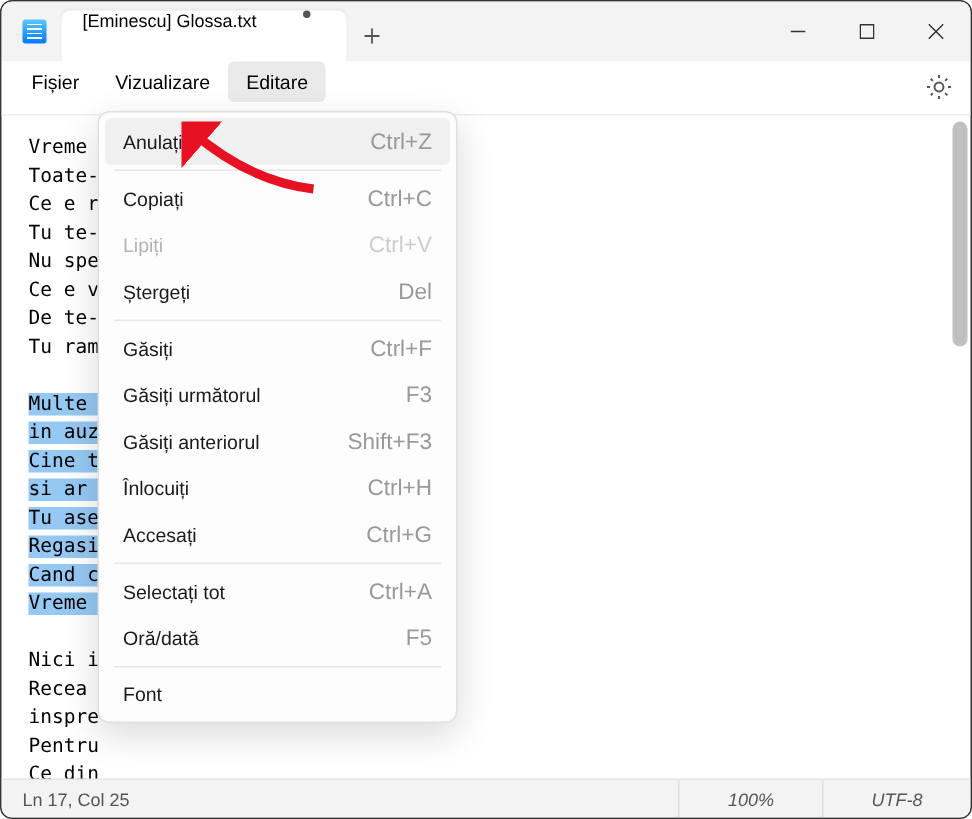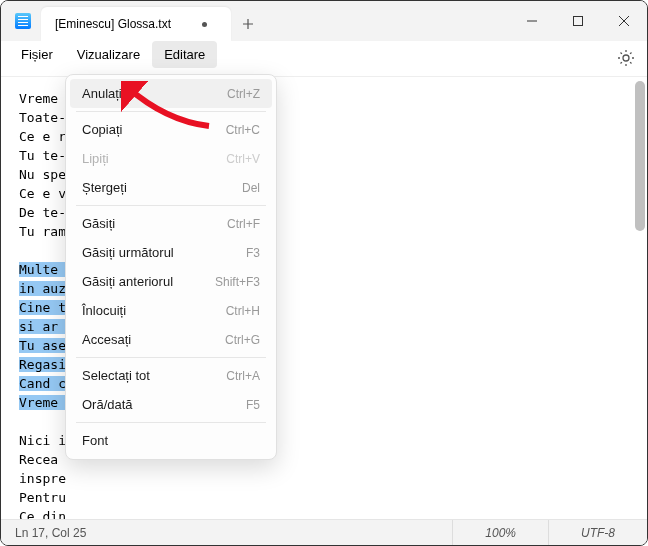--- a/index.html
+++ b/index.html
@@ -32,21 +32,21 @@
   content: ''; position: absolute; left: 3px; right: 3px; top: 3px; bottom: 3px;
   background: repeating-linear-gradient(to bottom, #fff 0 1px, transparent 1px 3px);
 }
 .tab {
   background: #fff;
   height: 34px;
   margin-top: 6px;
   padding: 0 14px;
   border-radius: 6px 6px 0 0;
   display: flex;
-  align-items: center;
+  align-items: flex-start;
   font-size: 12px;
   min-width: 190px;
   box-shadow: 0 -1px 2px rgba(0,0,0,0.05);
 }
 .tab-title { flex: 1; }
 .tab-dot { width: 5px; height: 5px; border-radius: 50%; background: #555; margin: 0 10px; }
 .new-tab {
   width: 34px; height: 34px; margin-top: 6px;
   display: flex; align-items: center; justify-content: center;
   font-size: 16px; color: #555;
@@ -110,40 +110,40 @@
   font-size: 12px;
   color: #555;
   padding-left: 14px;
 }
 .status-spacer { flex: 1; }
 .status-cell { padding: 0 32px; border-left: 1px solid #ddd; height: 100%; display: flex; align-items: center; font-style: italic; }
 .dropdown {
   position: absolute;
   left: 64px;
   top: 73px;
-  width: 212px;
+  width: 240px;
   background: #fdfdfd;
   border: 1px solid #e0e0e0;
   border-radius: 8px;
   box-shadow: 0 8px 24px rgba(0,0,0,0.15);
   padding: 4px;
   z-index: 10;
 }
 .dd-item {
   display: flex;
   align-items: center;
   justify-content: space-between;
   padding: 7px 12px;
   font-size: 13px;
   border-radius: 4px;
   color: #1a1a1a;
 }
 .dd-item.hover { background: #f0f0f0; }
 .dd-item.disabled { color: #b3b3b3; }
-.dd-shortcut { font-size: 12px; color: #999; }
+.dd-shortcut { font-size: 15px; color: #999; }
 .dd-item.disabled .dd-shortcut { color: #ccc; }
 .dd-sep { height: 1px; background: #e6e6e6; margin: 3px 6px; }
 .arrow {
   position: absolute;
   left: 120px;
   top: 80px;
   width: 90px;
   height: 50px;
   z-index: 20;
   pointer-events: none;

